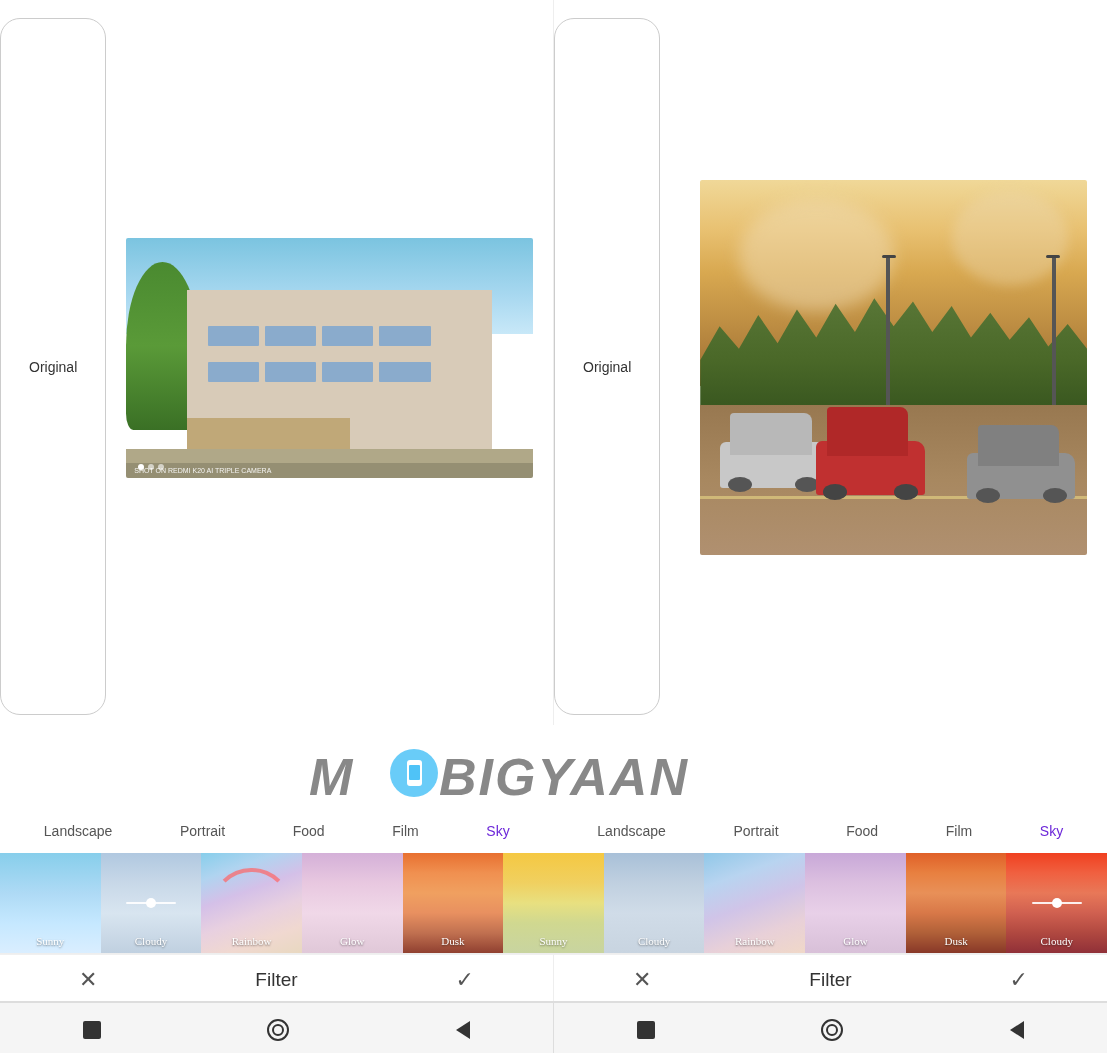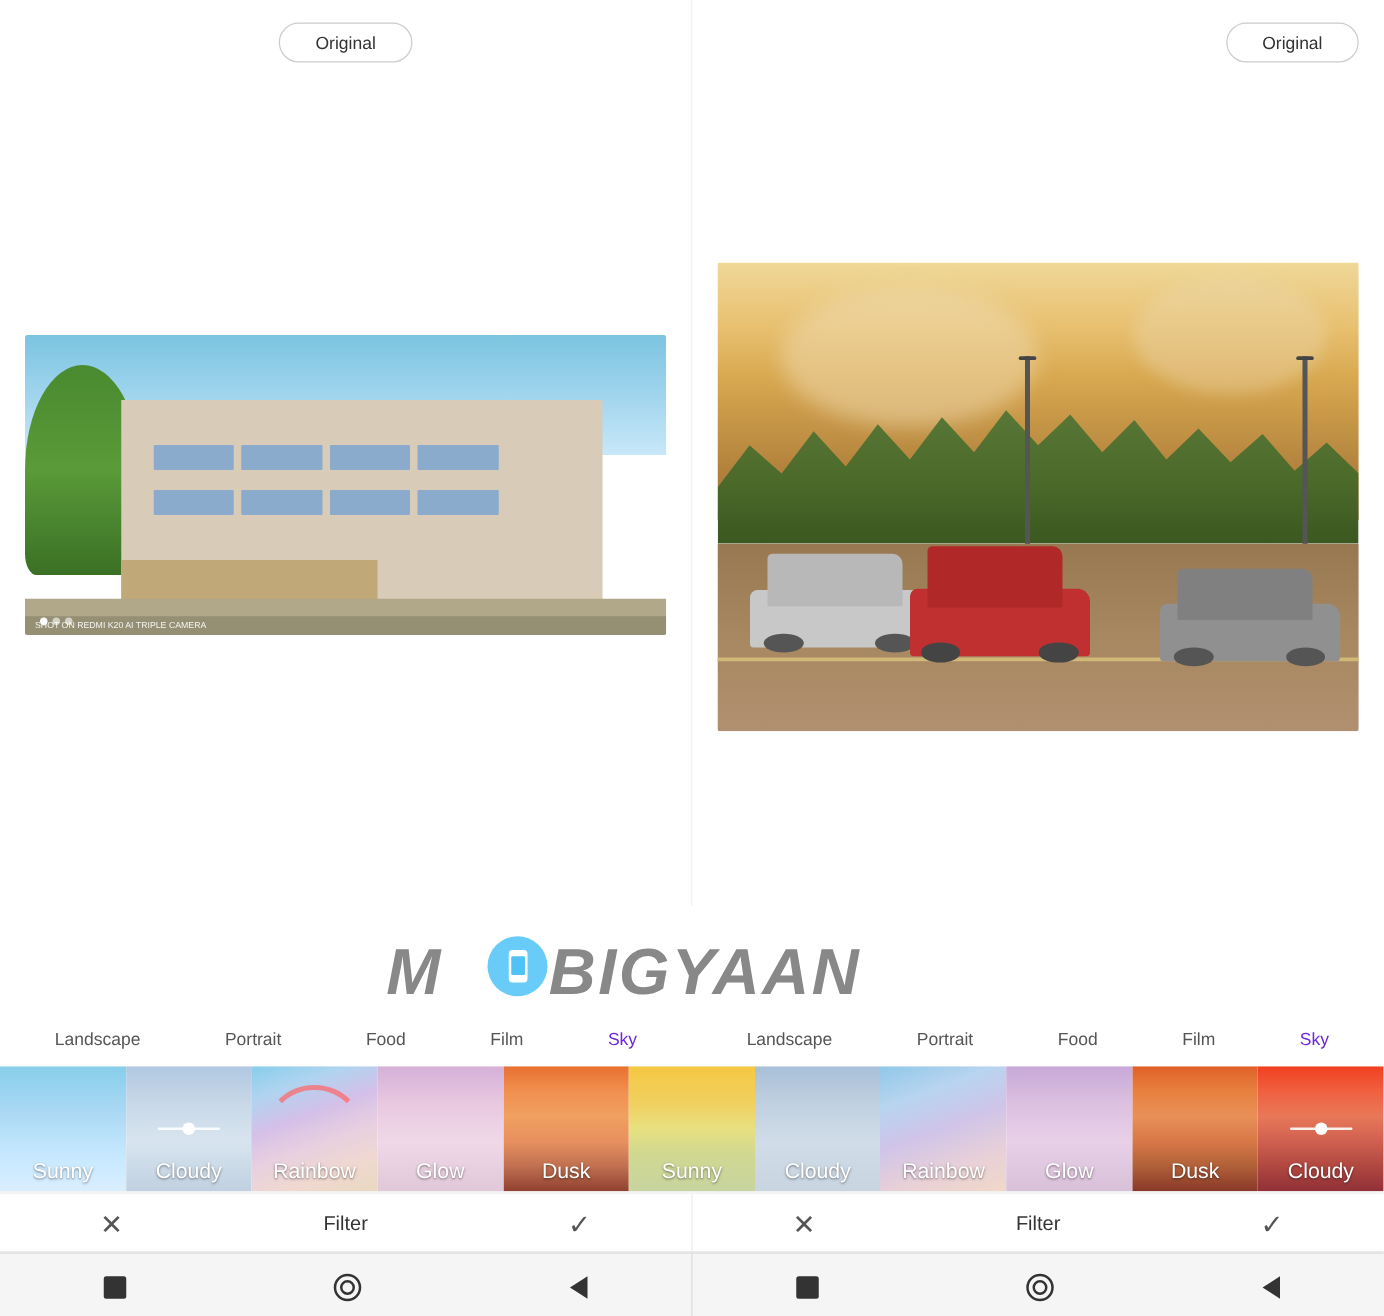--- a/index.html
+++ b/index.html
@@ -16,21 +16,20 @@
     
     .dual-panel {
       display: flex;
       flex: 1;
       overflow: hidden;
     }
 
     .panel {
       flex: 1;
       display: flex;
-      flex-direction: column;
       background: #fff;
       position: relative;
       overflow: hidden;
     }
 
     .panel-left {
       border-right: 1px solid #eee;
     }
 
     
@@ -112,24 +111,25 @@
       cursor: pointer;
       overflow: hidden;
     }
 
     .filter-thumb-label {
       position: absolute;
       bottom: 6px;
       left: 0;
       right: 0;
       text-align: center;
-      font-size: 17px;
+      font-size: 11px;
       color: #fff;
       font-weight: 500;
       text-shadow: 0 1px 2px rgba(0,0,0,0.5);
+      font-family: Liberation Serif, serif;
     }
 
     
     .thumb-sunny { background: linear-gradient(180deg, #87ceeb 0%, #aedaf5 40%, #c5e8ff 70%, #daeeff 100%); }
     .thumb-cloudy { background: linear-gradient(180deg, #b0c8e0 0%, #c8d8e8 30%, #d8e5f0 60%, #c0d0e0 100%); }
     .thumb-rainbow { background: linear-gradient(160deg, #87ceeb 0%, #b0d4f0 20%, #d4c0e8 40%, #e8d0e0 60%, #f0d8d0 80%, #e8d8c0 100%); }
     .thumb-glow { background: linear-gradient(180deg, #d4b0d8 0%, #e8c8e0 30%, #f0d8e8 60%, #e0c8d8 100%); }
     .thumb-dusk { background: linear-gradient(180deg, #e87030 0%, #f09050 20%, #f0a060 40%, #e89060 60%, #c07050 80%, #904030 100%); }
     .thumb-sunny2 { background: linear-gradient(180deg, #f5c842 0%, #f0d060 30%, #e8e080 50%, #d0d890 70%, #c8d4a0 100%); }
     .thumb-cloudy2 { background: linear-gradient(180deg, #a8c0d8 0%, #c0d0e0 30%, #d0dce8 60%, #c8d4e0 100%); }
@@ -242,21 +242,21 @@
     }
 
     .check-icon {
       font-size: 22px;
       color: #555;
       font-weight: 300;
       line-height: 1;
     }
 
     .filter-label-center {
-      font-size: 16px;
+      font-size: 19px;
       color: #333;
       font-weight: 400;
     }
 
     
     .joint-logo {
       display: flex;
       justify-content: center;
       padding: 20px 0 10px 0;
     }

